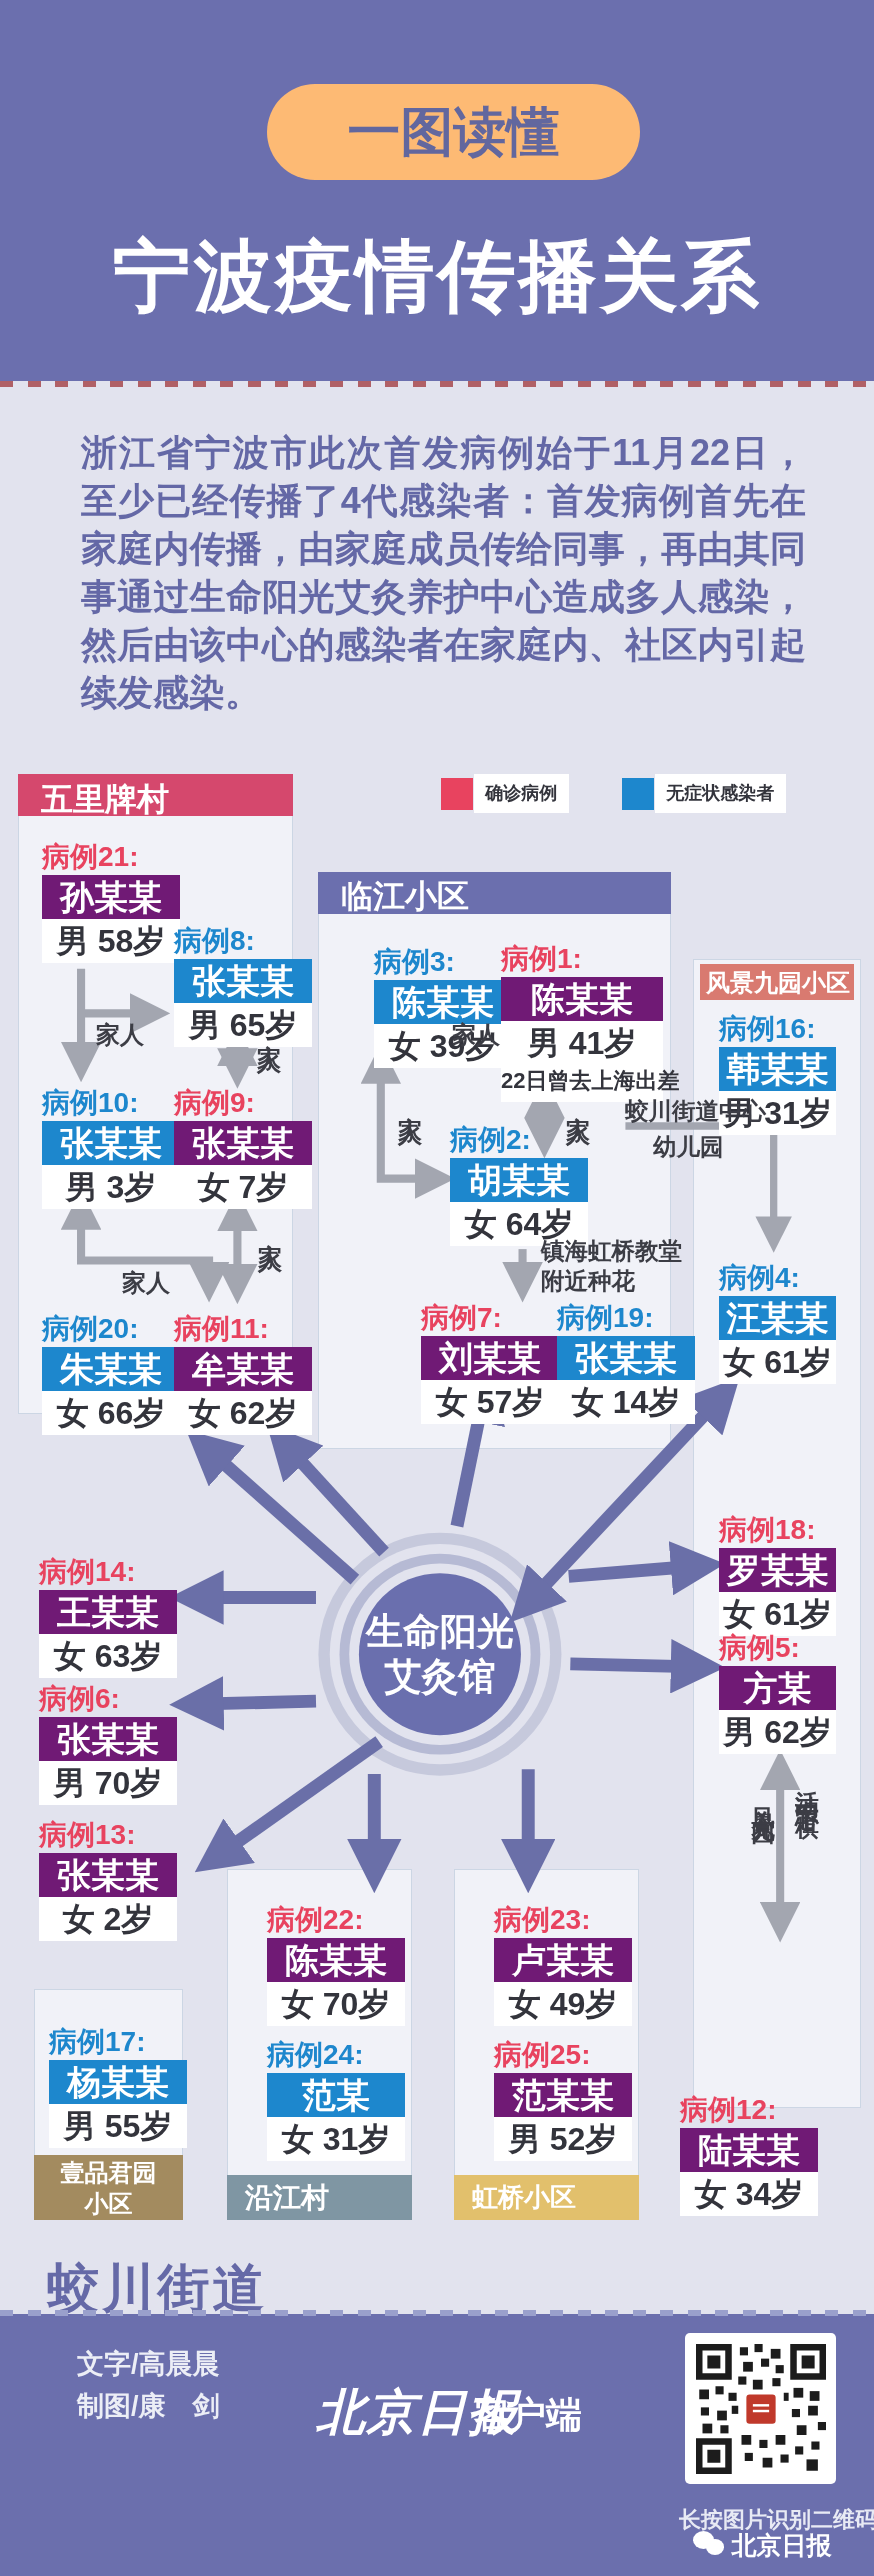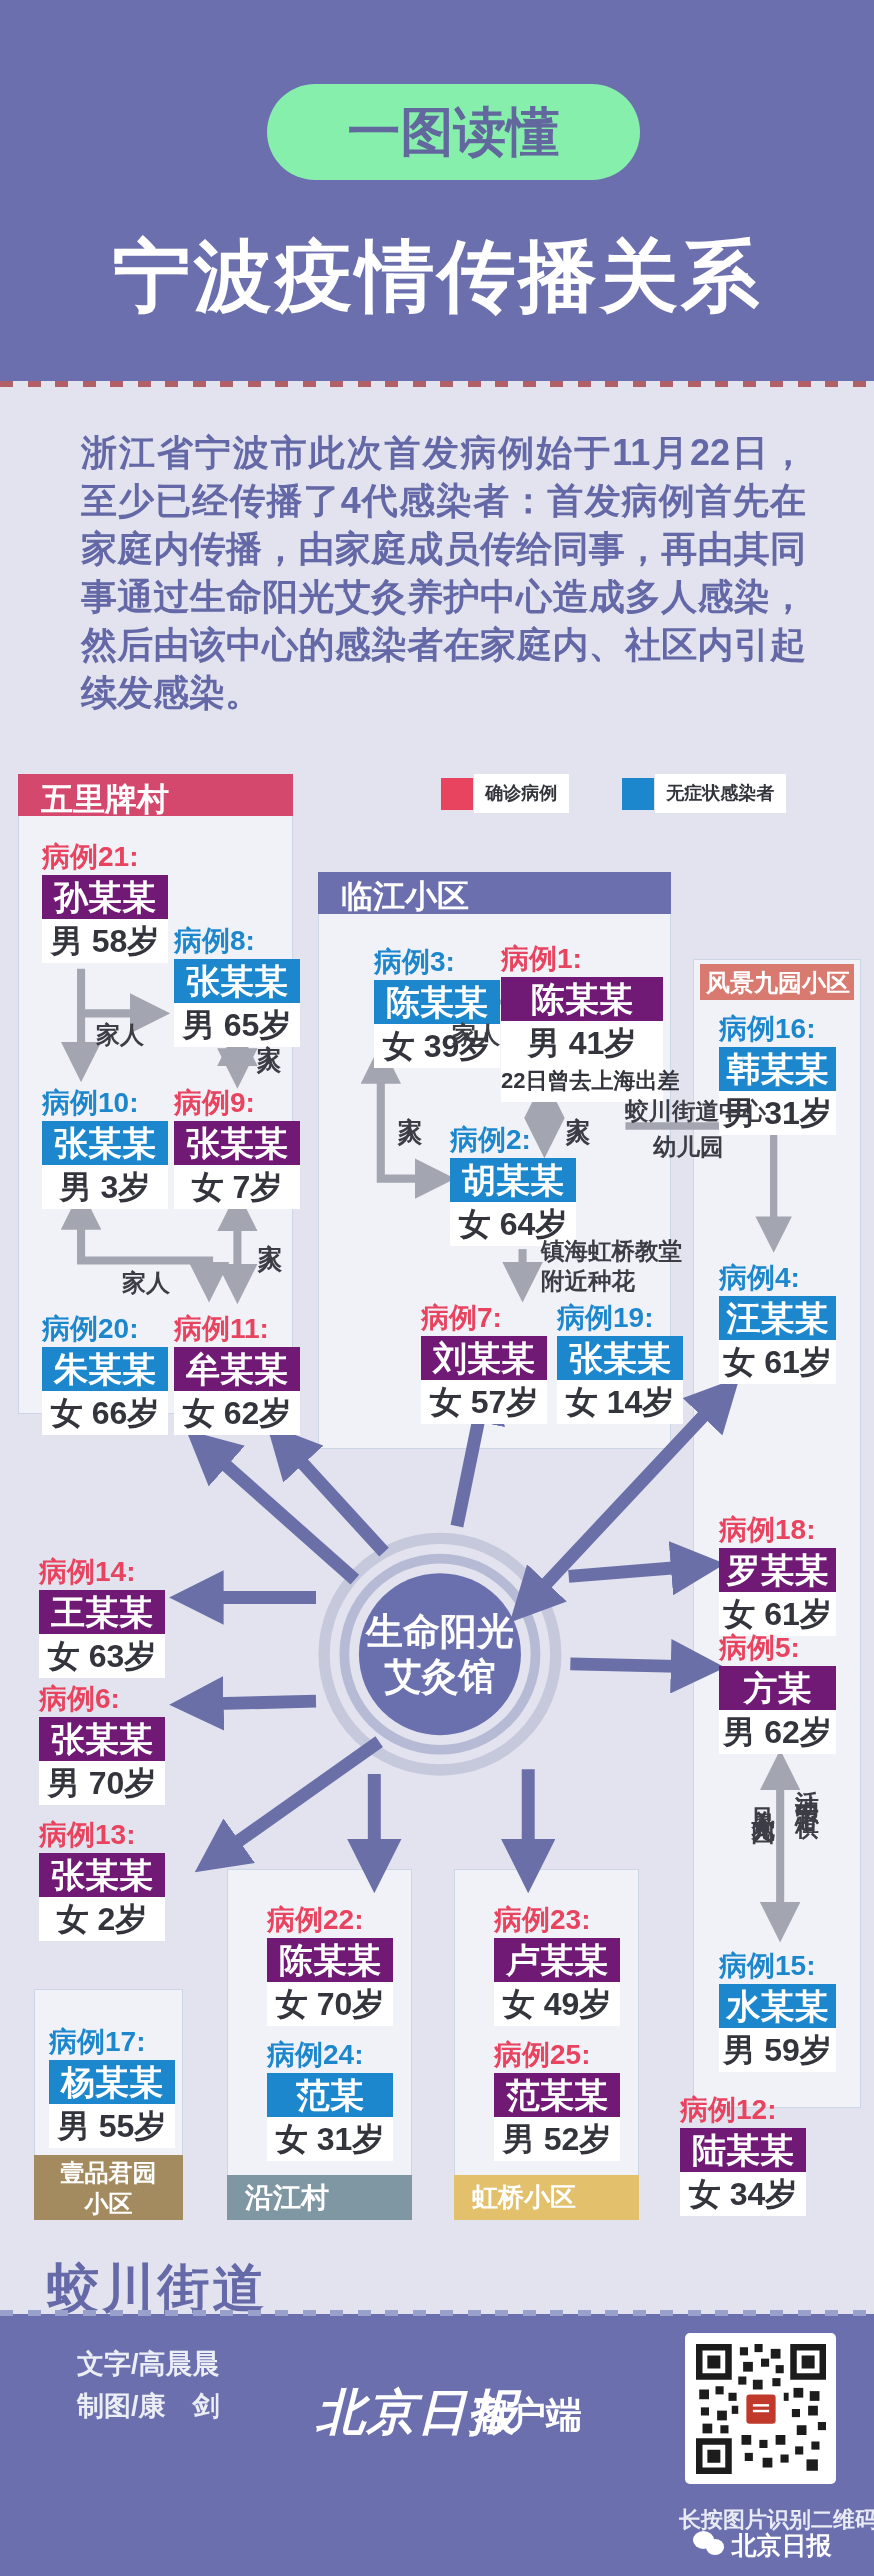--- a/index.html
+++ b/index.html
@@ -1,39 +1,39 @@
 <!DOCTYPE html>
 <html style="font-size:13px"><head>
 <meta charset="utf-8">
 <style>
   html,body{margin:0;padding:0;background:#9aa0c4;}
   .page{position:relative;width:875px;height:2576px;margin:0 auto;overflow:hidden;
         background:#e2e3ee;font-family:"Liberation Sans","DejaVu Sans",sans-serif;}
   
   .header{position:absolute;left:0;top:0;width:875px;height:381px;background:#6b6fae;}
-  .badge{position:absolute;left:267px;top:84px;width:373px;height:96px;background:#86efac;
+  .badge{position:absolute;left:267px;top:84px;width:373px;height:96px;background:#fdba74;
          border-radius:49px;text-align:center;line-height:96px;font-size:53px;font-weight:800;color:#62679e;}
   .title{position:absolute;left:0;top:225px;width:875px;text-align:center;font-size:78px;
          font-weight:900;color:#ffffff;letter-spacing:3.2px;}
   .dashes{position:absolute;left:0;width:875px;height:5.7px;}
   .dash-top{top:381px;background:repeating-linear-gradient(90deg,#b06066 0 13px,transparent 13px 27.5px);}
   .dash-bottom{top:2310px;background:repeating-linear-gradient(90deg,#9aa0cc 0 13px,transparent 13px 27.5px);}
   
   .intro{position:absolute;left:81px;top:429px;width:725px;font-size:36px;line-height:48px;
          color:#6468a6;font-weight:600;text-align:justify;}
   
   .legend-swatch{position:absolute;width:32px;height:32px;}
   .legend-label{position:absolute;height:39px;background:#ffffff;color:#33343c;font-size:18px;
                 font-weight:600;line-height:39px;padding:0 11.3px;white-space:nowrap;}
   
   .panel{position:absolute;background:#f1f2f8;border:1.6px solid #ccd6e4;box-sizing:border-box;}
   .panel-header{position:absolute;color:#fff;font-weight:800;white-space:nowrap;}
   .bar{position:absolute;color:#fff;font-weight:800;}
   
-  .case{position:absolute;width:126px;}
+  .case{position:absolute;width:138px;}
   .case-label{font-size:28px;font-weight:800;line-height:36px;white-space:nowrap;}
   .case-name{height:44px;line-height:44px;font-size:34px;font-weight:800;color:#fff;text-align:center;white-space:nowrap;}
   .case-info{height:44px;line-height:44px;background:#ffffff;color:#33343c;font-size:32px;
              text-align:center;font-weight:600;white-space:nowrap;}
   .case.red  .case-label{color:#e8435f;} .case.red  .case-name{background:#701a75;}
   .case.blue .case-label{color:#1d87cd;} .case.blue .case-name{background:#1d87cd;}
   .case-note{background:#ffffff;color:#33343c;font-size:22px;line-height:32px;text-align:center;
              font-weight:600;white-space:nowrap;padding-bottom:4.9px;}
   
   .rel{position:absolute;font-size:24px;color:#3c3d45;font-weight:600;white-space:nowrap;}
@@ -225,25 +225,20 @@
   </div>
   <div class="case red" style="left:719px;top:1512px;width:117px;">
     <div class="case-label">病例18:</div>
     <div class="case-name">罗某某</div>
     <div class="case-info">女 61岁</div>
   </div>
   <div class="case red" style="left:719px;top:1630px;width:117px;">
     <div class="case-label">病例5:</div>
     <div class="case-name">方某</div>
     <div class="case-info">男 62岁</div>
-  </div>
-  <div class="case blue" style="left:719px;top:1948px;width:117px;">
-    <div class="case-label">病例15:</div>
-    <div class="case-name">水某某</div>
-    <div class="case-info">男 59岁</div>
   </div>
 
   <div class="case red" style="left:39px;top:1554px;">
     <div class="case-label">病例14:</div>
     <div class="case-name">王某某</div>
     <div class="case-info">女 63岁</div>
   </div>
   <div class="case red" style="left:39px;top:1681px;">
     <div class="case-label">病例6:</div>
     <div class="case-name">张某某</div>

